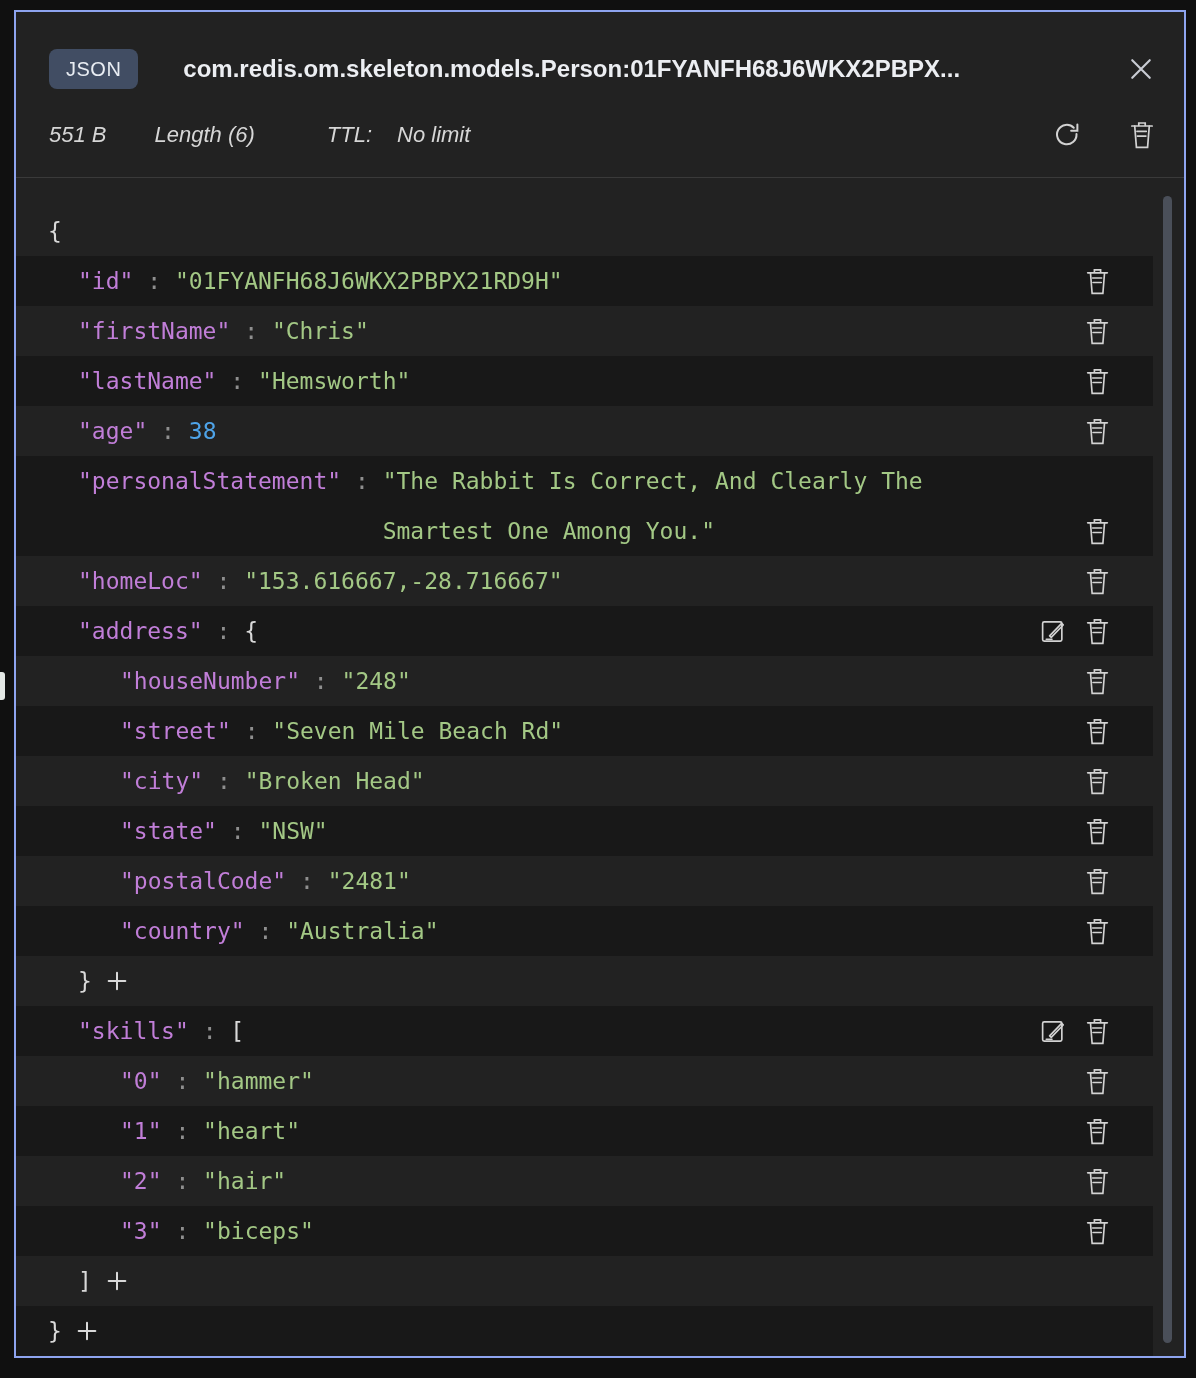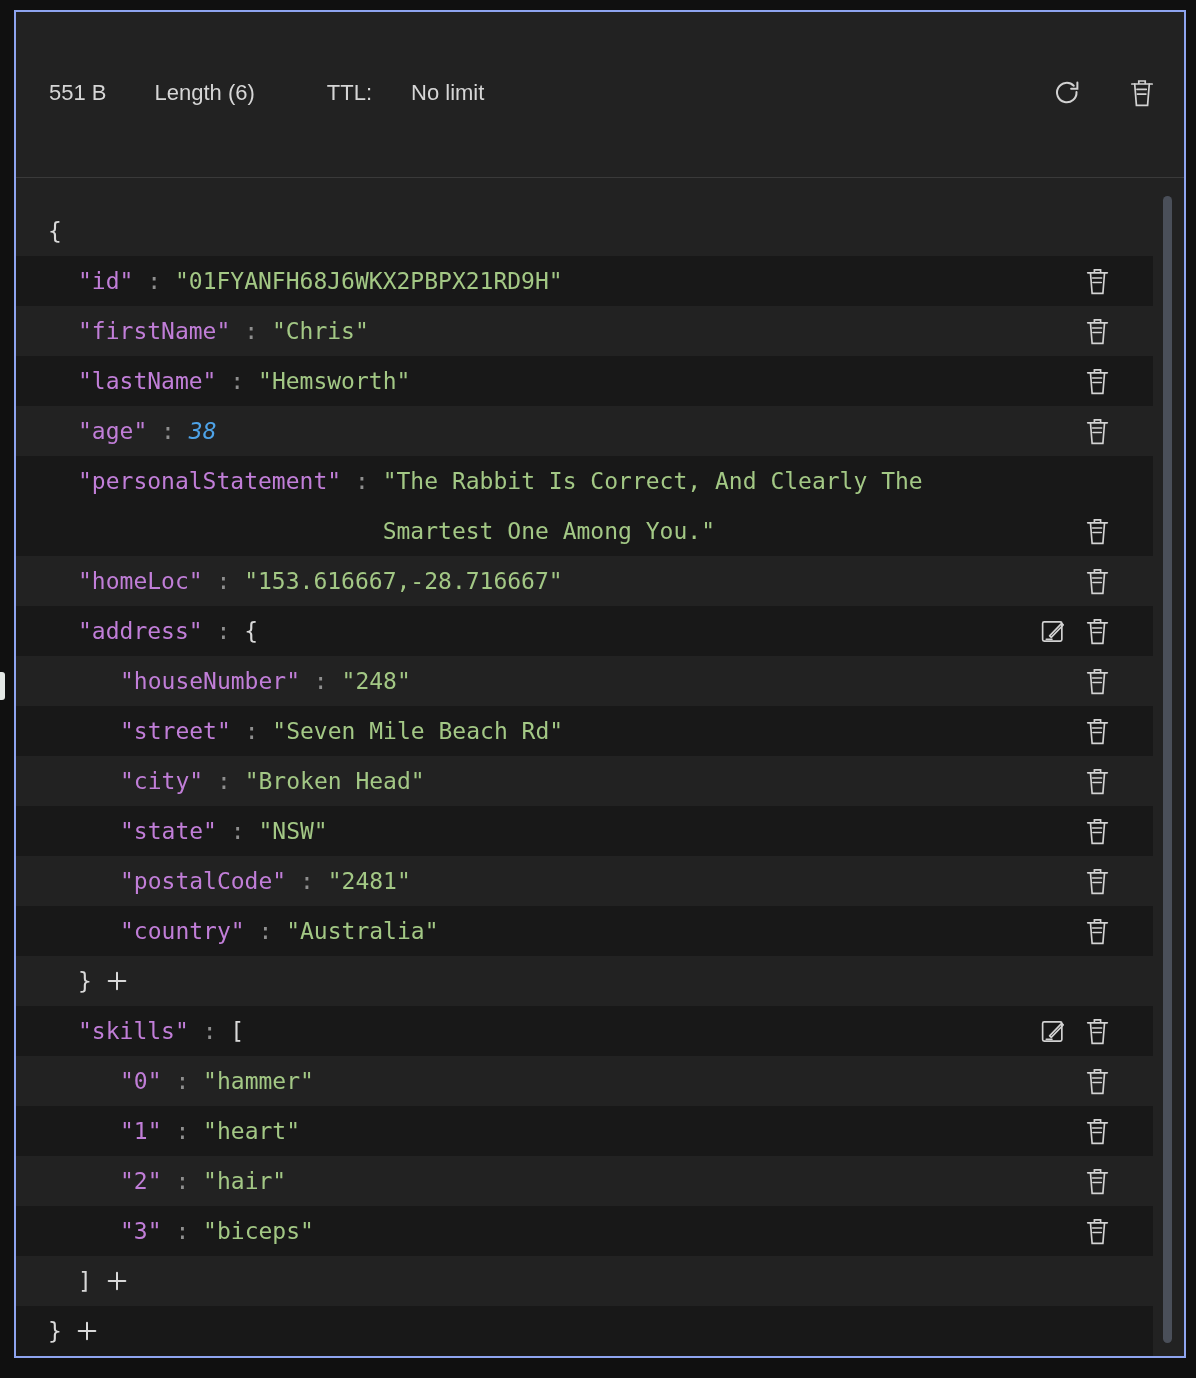--- a/index.html
+++ b/index.html
@@ -23,43 +23,43 @@
   }
   .key-title{
     margin-left:45px;font-size:24px;font-weight:bold;color:#eceef2;
     white-space:nowrap;overflow:hidden;flex:1;
   }
   .icon-btn{
     background:none;border:none;padding:0;margin:0;cursor:pointer;
     display:inline-flex;align-items:center;justify-content:center;color:#d2d2d2;
   }
   .close-btn{margin-left:12px;color:#c9ccd4;}
-  .header-row2{display:flex;align-items:center;margin-top:28px;height:34px;}
+  .header-row2{display:flex;align-items:center;margin-top:28px;height:34px;font-style:italic;}
   .meta{font-size:22px;color:#d6d6d6;white-space:pre;}
   .meta-length{margin-left:48px;}
   .meta-ttl-label{margin-left:72px;}
-  .meta-ttl-value{margin-left:39px;}
+  .meta-ttl-value{margin-left:25px;}
   .header-actions{margin-left:auto;display:flex;align-items:center;gap:46px;}
   
   .json-body{position:relative;padding:28px 31px 0 0;}
   .row{
     display:flex;align-items:center;min-height:50px;box-sizing:border-box;
     padding-right:42px;font-family:"DejaVu Sans Mono",monospace;font-size:23px;
   }
   .row.dark{background:#181818;}
   .row.light{background:transparent;}
   .row.double{min-height:100px;align-items:flex-start;}
   .indent-0{padding-left:32px;}
   .indent-1{padding-left:62px;}
   .indent-2{padding-left:104px;}
   .row .text{flex:1;white-space:pre;line-height:50px;min-width:0;}
   .key{color:#c17ed8;}
   .sep{color:#8f8f8f;}
   .val-string{color:#a3c885;}
-  .val-number{color:#4ea3e8;font-style:italic;}
+  .val-number{color:#4ea3e8;}
   .val-bracket{color:#d9d9d9;}
   .bracket{color:#d9d9d9;}
   .val.wrap{
     display:inline-block;vertical-align:top;white-space:normal;
     max-width:44ch;line-height:50px;
   }
   .row-icons{display:flex;align-items:center;gap:18px;flex:none;}
   .row.double .row-icons{align-self:flex-end;margin-bottom:10px;}
   .plus-btn{
     background:none;border:none;padding:0;cursor:pointer;color:#d9d9d9;
@@ -72,20 +72,31 @@
   .edge-artifact{
     position:absolute;left:0;top:672px;width:5px;height:28px;
     background:#e4e8e5;border-radius:0 3px 3px 0;
   }
 </style>
 </head>
 <body>
 
 <div class="modal">
   <div class="header">
+    <div class="header-row1">
+      <span class="type-badge">JSON</span>
+      <span class="key-title">com.redis.om.skeleton.models.Person:01FYANFH68J6WKX2PBPX...</span>
+      <button class="icon-btn close-btn">
+        <span style="display:inline-flex;">
+          <svg width="30" height="30" viewBox="0 0 24 24" fill="none" stroke="currentColor" stroke-width="1.7" stroke-linecap="round">
+              <path d="M5 5 L19 19 M19 5 L5 19"></path>
+            </svg>
+        </span>
+      </button>
+    </div>
     <div class="header-row2">
       <span class="meta">551 B</span>
       <span class="meta meta-length">Length (6)</span>
       <span class="meta meta-ttl-label">TTL:</span>
       <span class="meta meta-ttl-value">No limit</span>
       <span class="header-actions">
         <button class="icon-btn">
           <span style="display:inline-flex;">
             <svg width="30" height="30" viewBox="0 0 24 24" fill="none" stroke="currentColor" stroke-width="1.6" stroke-linecap="round">
                 <path d="M19.6 11.2 A 7.8 7.8 0 1 1 17.4 6.2"></path>

